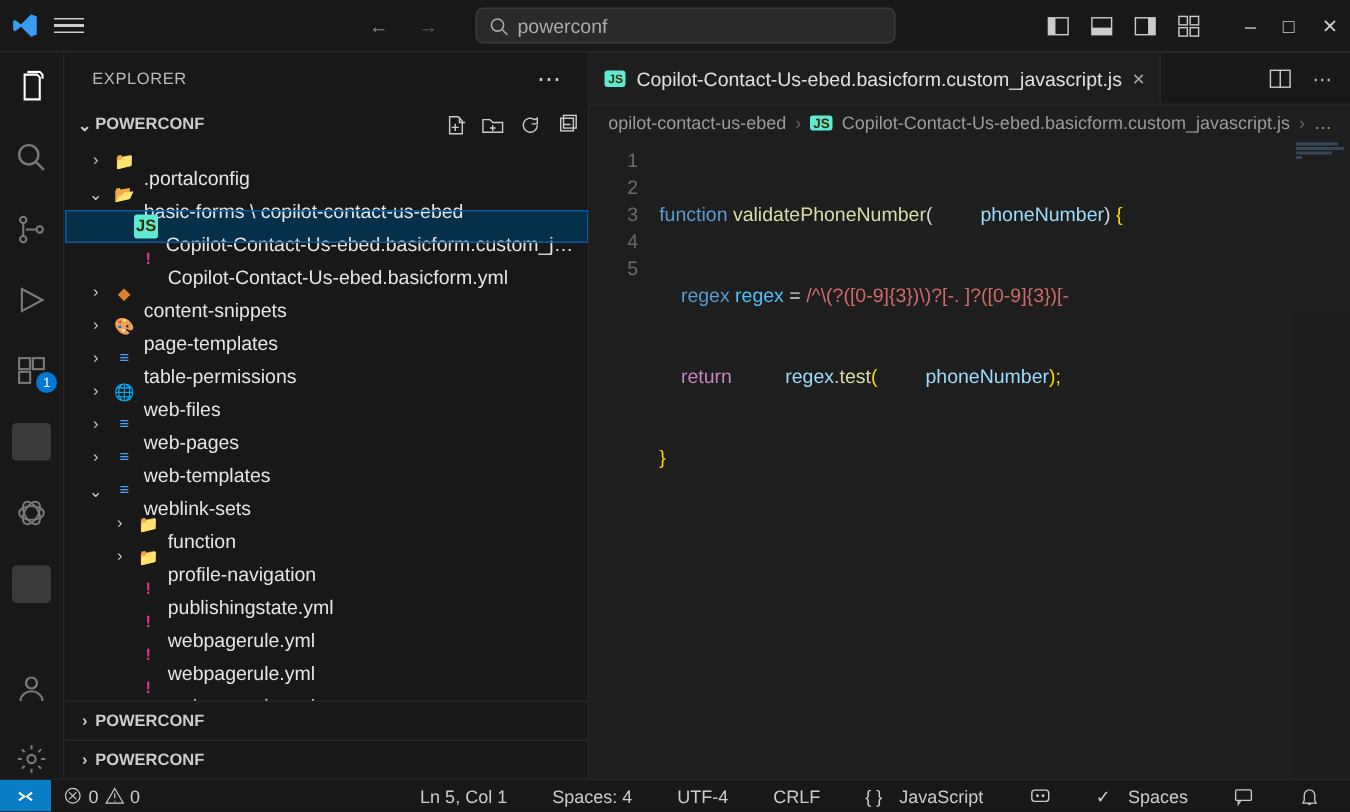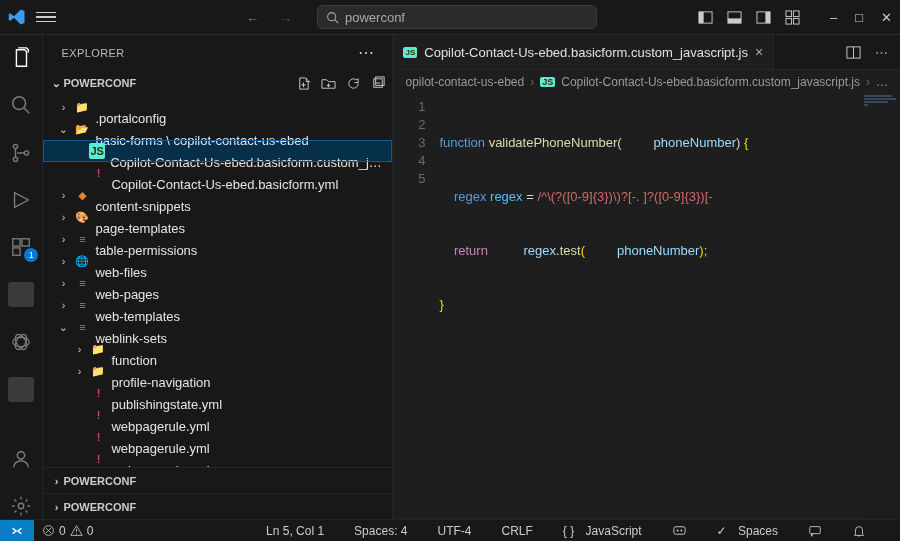--- a/index.html
+++ b/index.html
@@ -73,21 +73,21 @@
 .prm { color: #9cdcfe; margin-left: 32px; }
 .var { color: #4fc1ff; }
 .reg { color: #d16969; }
 .br { color: #ffd700; }
 .pn { color: #d4d4d4; }
 
 .statusbar { height: 22px; background: #181818; border-top: 1px solid #252525; display: flex; align-items: center; font-size: 12px; color: #ccc; }
 .status-left { display: flex; align-items: center; height: 100%; }
 .remote-btn { width: 34px; height: 100%; background: #0a7dc7; display: flex; align-items: center; justify-content: center; color: #fff; }
 .status-item { padding: 0 8px; display: flex; align-items: center; gap: 4px; cursor: pointer; }
-.status-right { margin-left: auto; display: flex; align-items: center; gap: 14px; padding-right: 26px; }
+.status-right { margin-left: auto; display: flex; align-items: center; gap: 14px; padding-right: 12px; }
 </style>
 </head>
 <body>
 
 <div class="titlebar">
   <svg class="logo" viewBox="0 0 24 24">
       <path fill="#3a9cf0" d="M17 2l5 2v16l-5 2-9-9-5 4-2-1V8l2-1 5 4 9-9z"></path>
     </svg>
   <div class="menu-icon">
       <span></span>

